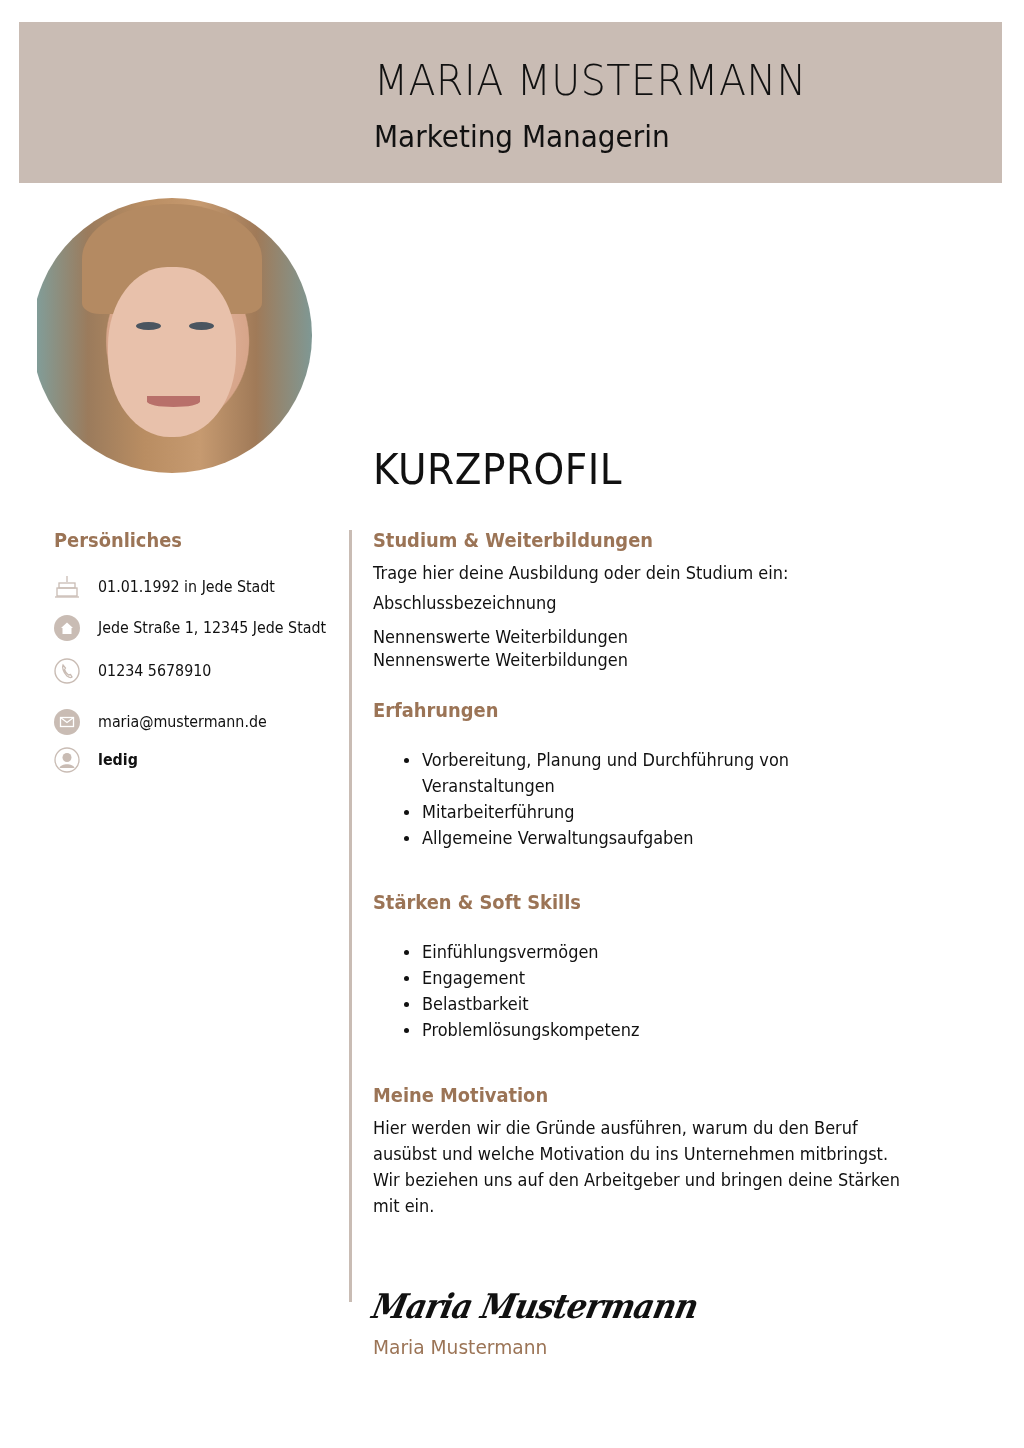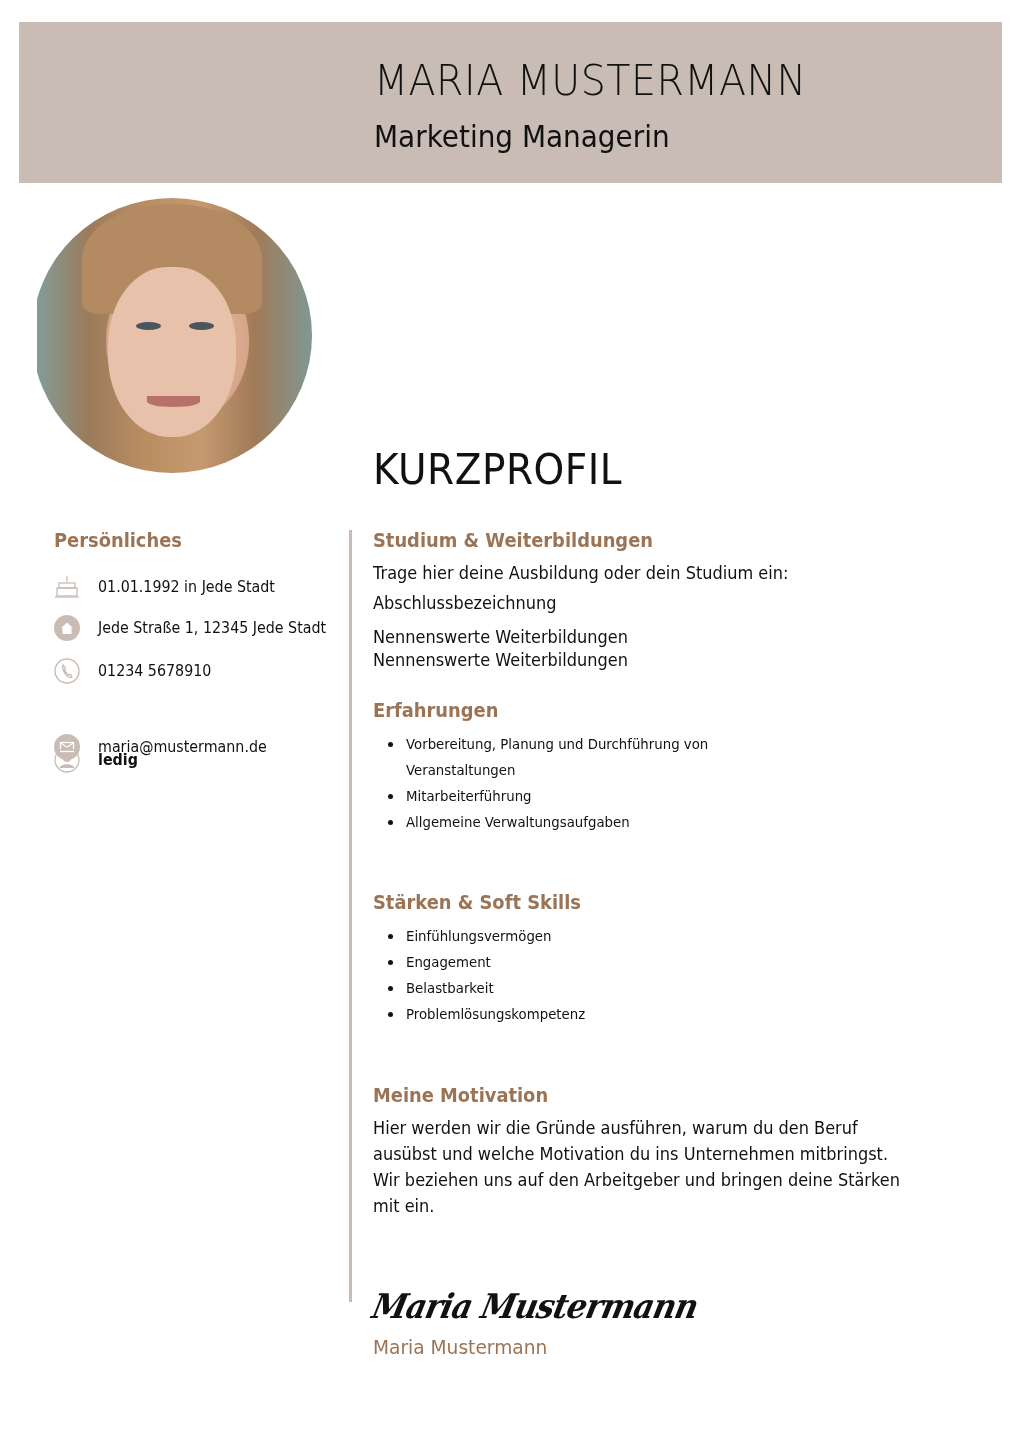--- a/index.html
+++ b/index.html
@@ -22,21 +22,21 @@
   .divider { position: absolute; left: 349px; top: 530px; width: 3px; height: 772px; background: #c9bcb4; }
 
   .sec-head { position: absolute; font-family: "DejaVu Sans", sans-serif; font-weight: bold; font-size: 19px; color: #9b7456; white-space: nowrap; transform: scaleX(0.94); transform-origin: left; }
 
   .personal-item { position: absolute; left: 54px; height: 28px; display: flex; align-items: center; }
   .personal-item .ico { width: 26px; height: 26px; display: inline-flex; align-items: center; justify-content: center; }
   .personal-item .txt { position: absolute; left: 44px; font-family: "DejaVu Sans", sans-serif; font-size: 15px; color: #111; white-space: nowrap; transform: scaleX(0.95); transform-origin: left; }
 
   .body-text { position: absolute; left: 373px; font-family: "DejaVu Sans", sans-serif; font-size: 17px; color: #111; white-space: nowrap; transform: scaleX(0.95); transform-origin: left; }
 
-  .bullets { position: absolute; left: 373px; margin: 1px; padding: 0; list-style: none; font-family: "DejaVu Sans", sans-serif; font-size: 14px; color: #111; }
+  .bullets { position: absolute; left: 373px; margin: 17px; padding: 0; list-style: none; font-family: "DejaVu Sans", sans-serif; font-size: 17px; color: #111; }
   .bullets li { position: relative; padding-left: 32px; line-height: 26px; white-space: nowrap; }
   .bullets li::before { content: ""; position: absolute; left: 14px; top: 11px; width: 5px; height: 5px; border-radius: 50%; background: #111; }
   .bullets li span { display: inline-block; transform: scaleX(0.95); transform-origin: left; }
 
   .motivation { position: absolute; left: 373px; top: 1115px; width: 560px; font-family: "DejaVu Sans", sans-serif; font-size: 17px; line-height: 26px; color: #111; transform: scaleX(0.95); transform-origin: left; }
 
   .signature { position: absolute; left: 373px; top: 1286px; font-family: "DejaVu Serif", serif; font-style: italic; font-weight: bold; font-size: 34px; color: #111; white-space: nowrap; transform: skewX(-12deg) scaleX(0.92); transform-origin: left; letter-spacing: -1px; }
   .sig-name { position: absolute; left: 373px; top: 1335px; font-family: "DejaVu Sans", sans-serif; font-size: 20px; color: #9b7456; white-space: nowrap; transform: scaleX(0.93); transform-origin: left; }
 </style>
 </head>
@@ -88,21 +88,21 @@
 <div class="personal-item" style="top:657px;">
   <span class="ico">
     <svg width="26" height="26" viewBox="0 0 26 26">
         <circle cx="13" cy="13" r="12" fill="none" stroke="#c9bcb4" stroke-width="1.4"></circle>
         <path d="M9 7 C8 9, 9 14, 13 18 C15 19.5, 17 20, 18 19 L16.5 16.5 L14.5 17 C12.5 15.5, 11 13.5, 10.5 11.5 L11.5 10 Z" fill="none" stroke="#c9bcb4" stroke-width="1.3"></path>
       </svg>
   </span>
   <span class="txt">01234 5678910</span>
 </div>
 
-<div class="personal-item" style="top:733px;">
+<div class="personal-item" style="top:708px;">
   <span class="ico">
     <svg width="26" height="26" viewBox="0 0 26 26">
         <circle cx="13" cy="13" r="13" fill="#c9bcb4"></circle>
         <rect x="6.5" y="8.5" width="13" height="9" fill="none" stroke="#fff" stroke-width="1.3"></rect>
         <path d="M6.5 8.5 L13 13.5 L19.5 8.5" fill="none" stroke="#fff" stroke-width="1.3"></path>
       </svg>
   </span>
   <span class="txt">maria@mustermann.de</span>
 </div>
 

